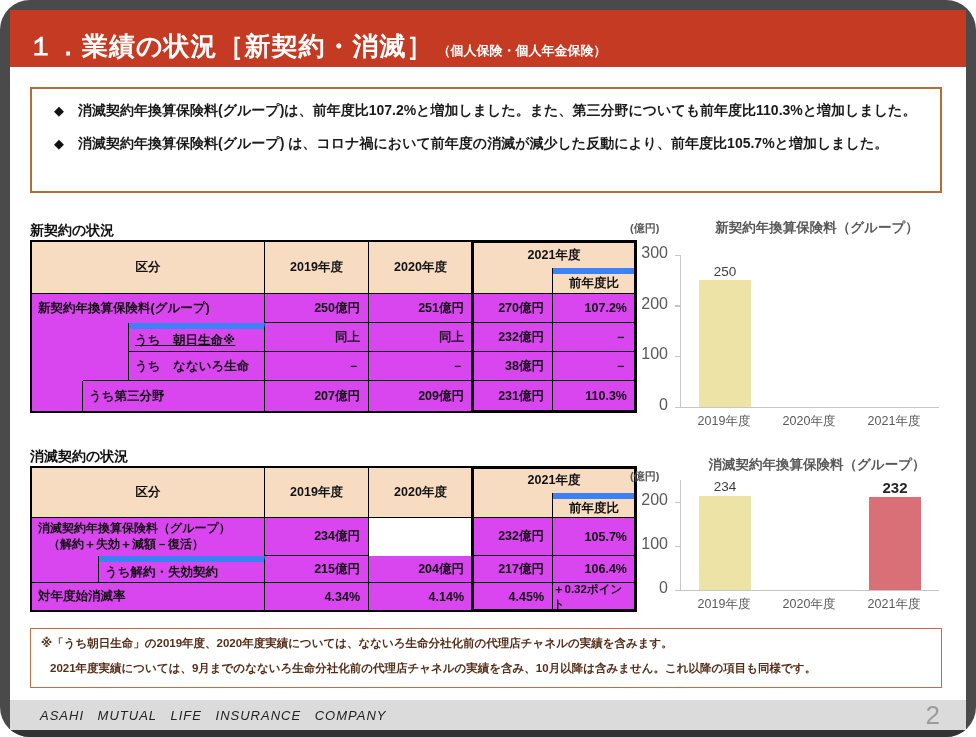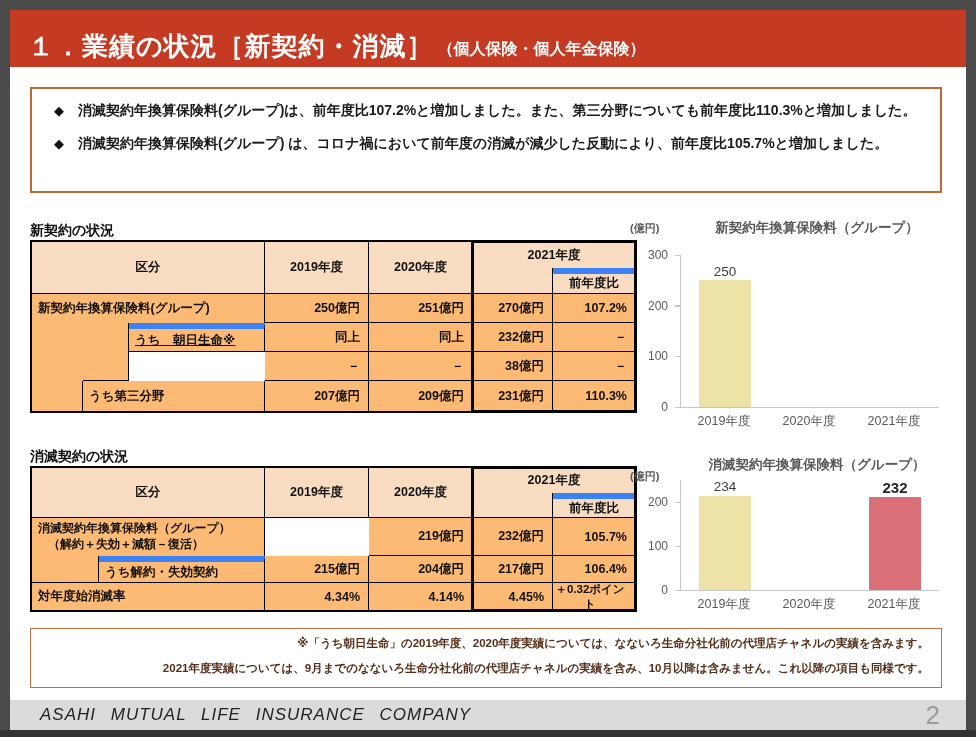--- a/index.html
+++ b/index.html
@@ -1,39 +1,39 @@
 <!DOCTYPE html>
 <html><head>
 <meta charset="utf-8">
 <style>
   html,body{margin:0;padding:0;}
   body{font-family:"Liberation Sans","DejaVu Sans",sans-serif;}
-  .stage{position:relative;width:976px;height:737px;background:#4a4a4a;overflow:hidden;}
+  .stage{position:relative;width:976px;height:737px;background:#4a4a4a;overflow:hidden;border-radius:30px;}
   .bottom-band{position:absolute;left:0;bottom:0;width:100%;height:7px;background:#333333;}
   .slide{position:absolute;left:10px;top:10px;width:956px;height:720px;background:#ffffff;}
 
   
   .slide-header{position:absolute;left:0;top:0;width:956px;height:57px;background:#c43a23;display:flex;align-items:flex-end;padding:0 0 8px 18px;box-sizing:border-box;}
   .slide-title{color:#fff;font-size:26px;font-weight:bold;letter-spacing:1px;line-height:1;}
-  .slide-subtitle{color:#fff;font-size:16px;font-weight:bold;margin-left:4px;padding-bottom:2px;line-height:1;}
+  .slide-subtitle{color:#fff;font-size:13px;font-weight:bold;margin-left:4px;padding-bottom:2px;line-height:1;}
 
   
   .summary-box{position:absolute;left:20px;top:77px;width:912px;height:106px;border:2px solid #b96a35;box-sizing:border-box;padding:11px 18px 0 14px;}
   .bullet-row{display:flex;margin-bottom:11px;}
   .bullet-diamond{font-size:13px;color:#111;margin:3px 14px 0 8px;flex:none;}
   .bullet-text{font-size:14px;font-weight:bold;color:#1a1a1a;line-height:1.55;}
 
   
   .section-title{position:absolute;font-size:14px;font-weight:bold;color:#111;}
 
   
   .tbl{position:absolute;display:grid;background:#fff;border:2px solid #000;}
   #table-new{left:20px;top:230px;grid-template-columns:51px 46px 136px 104px 104px 80px 82px;grid-template-rows:26px 26px 29px 29px 29px 30px;}
   #table-lapse{left:20px;top:456px;grid-template-columns:67px 166px 104px 104px 80px 82px;grid-template-rows:25px 25px 38px 27px 27px;}
-  .c{border-right:1px solid #000;border-bottom:1px solid #000;display:flex;align-items:center;font-size:12.5px;font-weight:bold;color:#111;box-sizing:border-box;background:#fdba74;text-align:center;}
+  .c{border-right:1px solid #000;border-bottom:1px solid #000;display:flex;align-items:center;font-size:12.5px;font-weight:bold;color:#111;box-sizing:border-box;background:#d946ef;}
   .hd{background:#f7dcc2;justify-content:center;text-align:center;}
   .num{justify-content:flex-end;padding-right:8px;}
   .lbl{padding-left:6px;}
   .nb{border-bottom:none;}
   .nr{border-right:none;}
   .bt{border-top:6px solid #3b82f6;}
   .two-line{flex-direction:column;align-items:flex-start;justify-content:center;font-size:12px;line-height:1.3;}
   .two-line .l2{padding-left:10px;}
   .small-val{font-size:11.5px;}
   .thick-box{position:absolute;right:-2px;top:-2px;bottom:-2px;width:166px;border:3px solid #000;box-sizing:border-box;pointer-events:none;}
@@ -43,40 +43,40 @@
   #chart-new{left:612px;top:205px;height:232px;}
   #chart-lapse{left:612px;top:442px;height:178px;}
   .chart-title{position:absolute;top:4px;left:50px;right:0;text-align:center;font-size:13.5px;font-weight:bold;color:#595959;}
   .chart-unit{position:absolute;top:6px;left:8px;font-size:11px;font-weight:bold;color:#595959;}
   .plot{position:absolute;left:58px;width:258px;border-left:1.5px solid #c6c6c6;border-bottom:1.5px solid #c6c6c6;box-sizing:content-box;}
   #chart-new .plot{top:40px;height:152px;}
   #chart-lapse .plot{top:28px;height:110px;}
   .yaxis{position:absolute;left:0;width:58px;}
   #chart-new .yaxis{top:40px;height:152px;}
   #chart-lapse .yaxis{top:28px;height:110px;}
-  .y-tick{position:absolute;right:12px;font-size:12px;color:#595959;line-height:1;}
+  .y-tick{position:absolute;right:12px;font-size:16px;color:#595959;line-height:1;}
   .y-tickmark{position:absolute;right:0;width:5px;height:1.5px;background:#c6c6c6;}
   .bars{display:flex;align-items:flex-end;justify-content:space-between;height:100%;padding:0 18px;box-sizing:border-box;}
   .bar-group{width:52px;display:flex;flex-direction:column;align-items:center;justify-content:flex-end;height:100%;}
   .bar-label{font-size:13.5px;color:#3d3d3d;margin-bottom:2px;line-height:1;}
   .bar-label.current{font-weight:bold;font-size:15px;color:#262626;}
   .bar{width:52px;}
   .xlabels{position:absolute;left:58px;width:258px;display:flex;justify-content:space-between;padding:0 6px;box-sizing:border-box;}
   #chart-new .xlabels{top:198px;}
   #chart-lapse .xlabels{top:144px;}
   .x-label{width:76px;text-align:center;font-size:12.5px;color:#595959;}
 
   
-  .footnote-box{position:absolute;left:20px;top:618px;width:912px;height:60px;border:1.5px solid #c07040;box-sizing:border-box;padding:9px 12px 0 10px;text-align:right;}
+  .footnote-box{position:absolute;left:20px;top:618px;width:912px;height:60px;border:1.5px solid #c07040;box-sizing:border-box;padding:9px 12px 0 10px;}
   .footnote-line{font-size:11.5px;font-weight:bold;color:#552e18;line-height:1;}
   .footnote-line.l2{margin-top:13px;padding-left:9px;}
 
   
   .slide-footer{position:absolute;left:0;top:690px;width:956px;height:30px;background:#dbdbdb;display:flex;align-items:center;}
-  .footer-company{font-size:17px;font-style:italic;color:#222;letter-spacing:1px;word-spacing:9px;margin-left:30px;}
+  .footer-company{font-size:13px;font-style:italic;color:#222;letter-spacing:1px;word-spacing:9px;margin-left:30px;}
   .footer-page{position:absolute;right:26px;top:0;font-size:26px;color:#9b9b9b;line-height:30px;}
 </style>
 </head>
 <body>
 
 <div class="stage">
   <div class="bottom-band"></div>
 
   <div class="slide">
 
@@ -114,20 +114,21 @@
 
       <div class="c nb" style="grid-area:4/1/5/3;"></div>
       <div class="c lbl bt" style="grid-area:4/3/5/4;text-decoration:underline;">うち　朝日生命※</div>
       <div class="c num" style="grid-area:4/4/5/5;">同上</div>
       <div class="c num" style="grid-area:4/5/5/6;">同上</div>
       <div class="c num" style="grid-area:4/6/5/7;">232億円</div>
       <div class="c num nr" style="grid-area:4/7/5/8;">－</div>
 
       <div class="c nb nr" style="grid-area:5/1/6/2;"></div>
       <div class="c" style="grid-area:5/2/6/3;"></div>
+      <div class="c lbl" style="grid-area:5/3/6/4;">うち　なないろ生命</div>
       <div class="c num" style="grid-area:5/4/6/5;">－</div>
       <div class="c num" style="grid-area:5/5/6/6;">－</div>
       <div class="c num" style="grid-area:5/6/6/7;">38億円</div>
       <div class="c num nr" style="grid-area:5/7/6/8;">－</div>
 
       <div class="c nb" style="grid-area:6/1/7/2;"></div>
       <div class="c lbl nb" style="grid-area:6/2/7/4;">うち第三分野</div>
       <div class="c num nb" style="grid-area:6/4/7/5;">207億円</div>
       <div class="c num nb" style="grid-area:6/5/7/6;">209億円</div>
       <div class="c num nb" style="grid-area:6/6/7/7;">231億円</div>
@@ -143,21 +144,21 @@
       <div class="c hd" style="grid-area:1/3/3/4;">2019年度</div>
       <div class="c hd" style="grid-area:1/4/3/5;">2020年度</div>
       <div class="c hd nr nb" style="grid-area:1/5/2/7;">2021年度</div>
       <div class="c hd" style="grid-area:2/5/3/6;"></div>
       <div class="c hd nr bt" style="grid-area:2/6/3/7;">前年度比</div>
 
       <div class="c lbl nb two-line" style="grid-area:3/1/4/3;">
         <span>消滅契約年換算保険料（グループ）</span>
         <span class="l2">（解約＋失効＋減額－復活）</span>
       </div>
-      <div class="c num" style="grid-area:3/4/4/5;">219億円</div>
+      <div class="c num" style="grid-area:3/3/4/4;">234億円</div>
       <div class="c num" style="grid-area:3/5/4/6;">232億円</div>
       <div class="c num nr" style="grid-area:3/6/4/7;">105.7%</div>
 
       <div class="c" style="grid-area:4/1/5/2;"></div>
       <div class="c lbl bt" style="grid-area:4/2/5/3;">うち解約・失効契約</div>
       <div class="c num" style="grid-area:4/3/5/4;">215億円</div>
       <div class="c num" style="grid-area:4/4/5/5;">204億円</div>
       <div class="c num" style="grid-area:4/5/5/6;">217億円</div>
       <div class="c num nr" style="grid-area:4/6/5/7;">106.4%</div>
 

